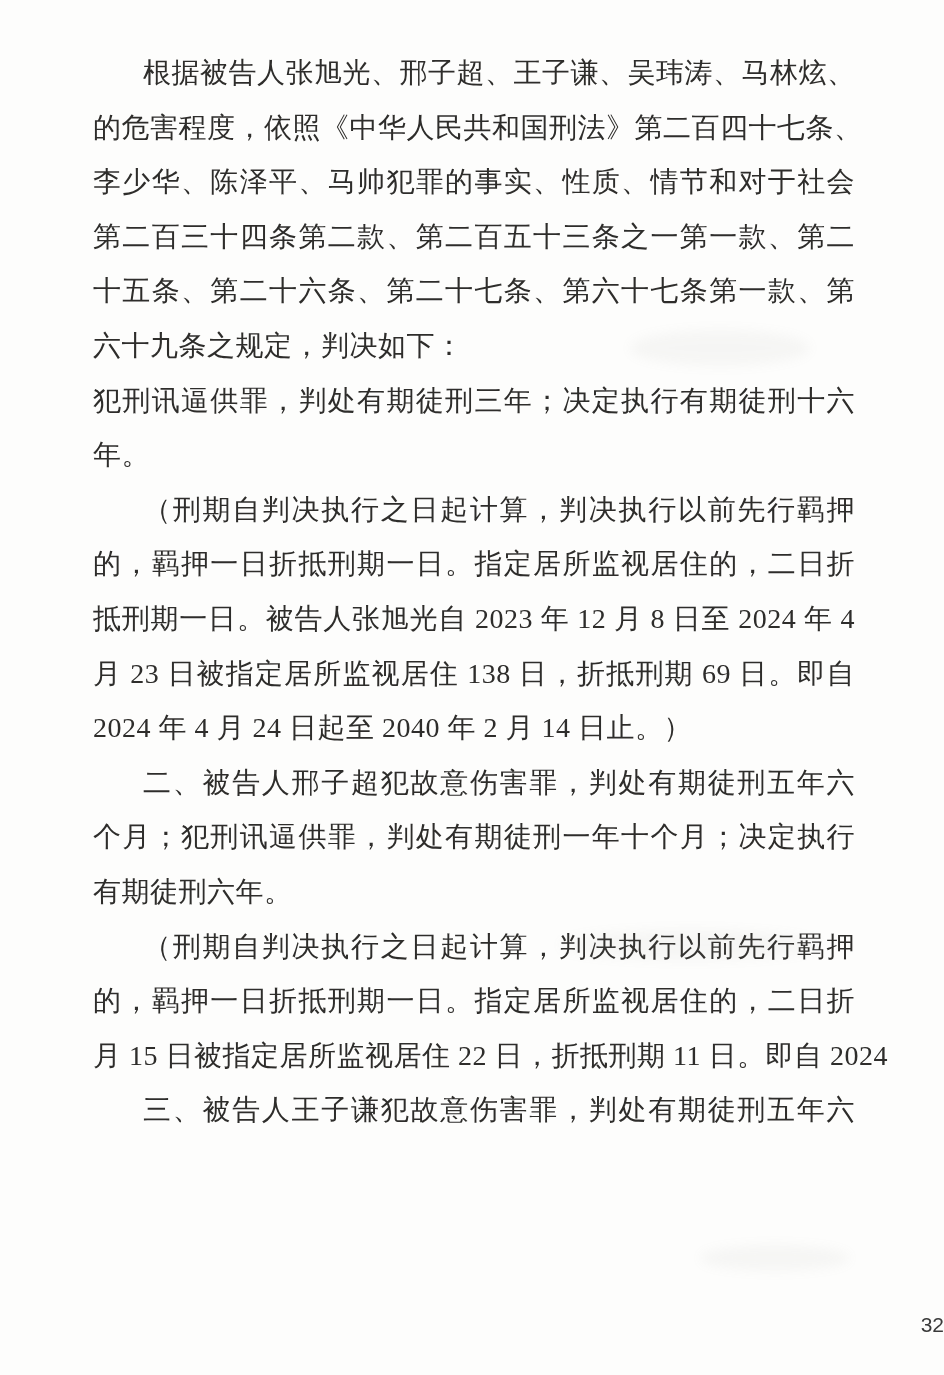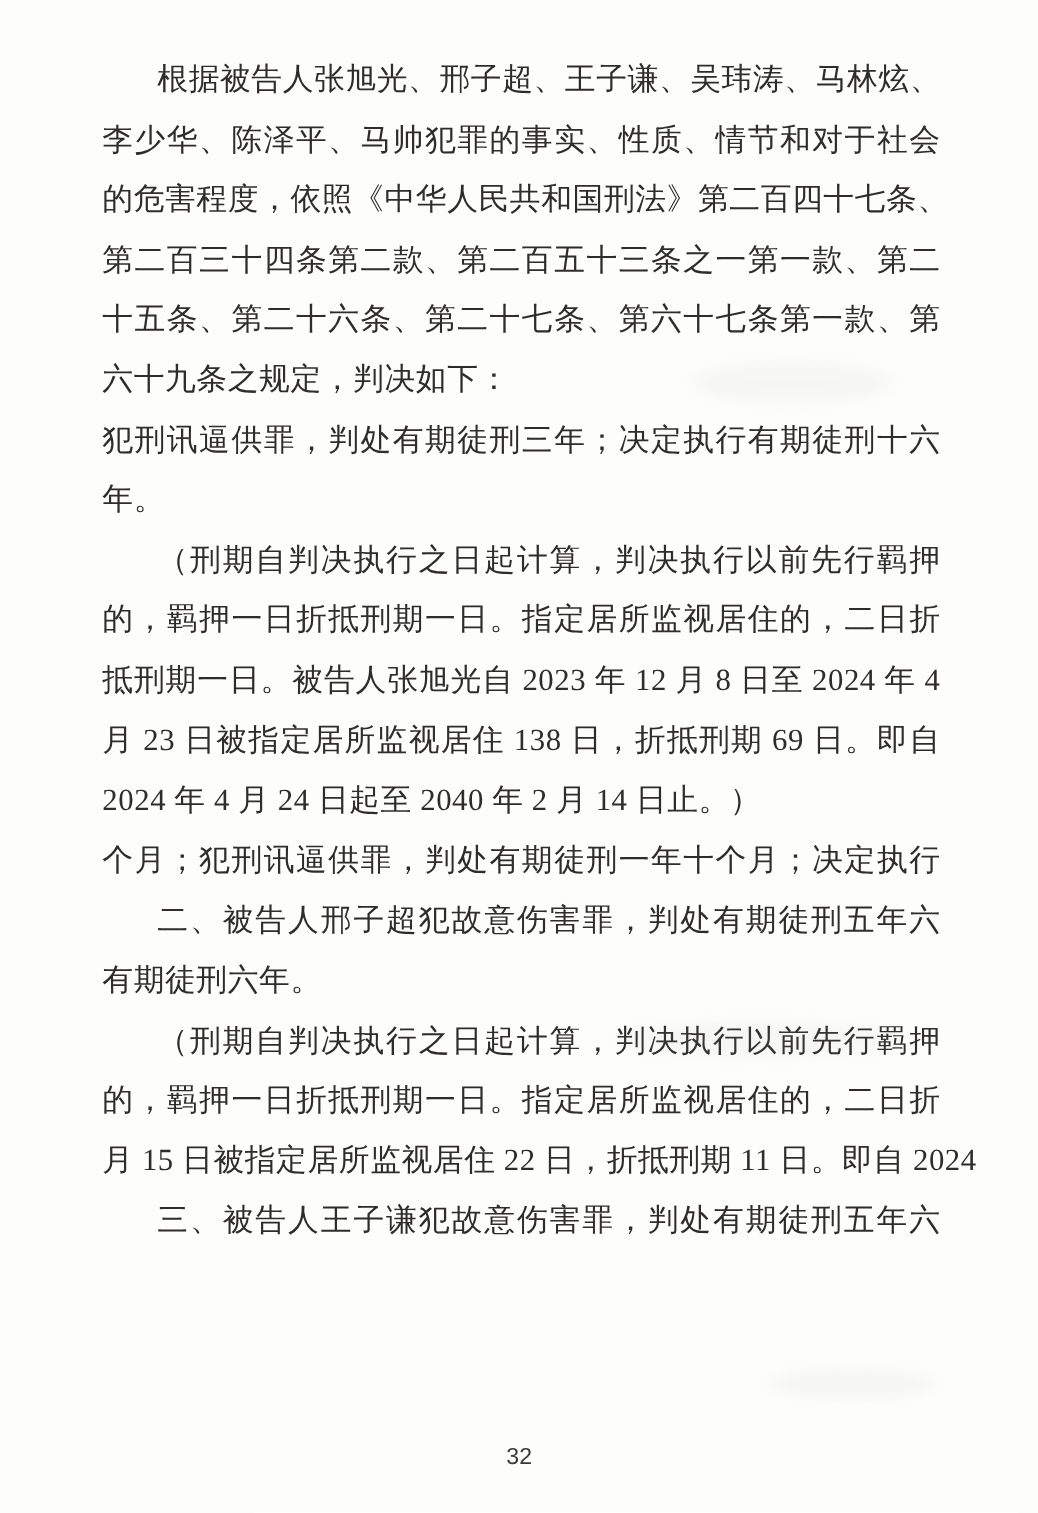--- a/index.html
+++ b/index.html
@@ -37,21 +37,21 @@
   }
   .line.end {
     text-align: center;
     text-align-last: left;
   }
   .page-number {
     position: absolute;
     left: 0;
     top: 1313px;
     width: 944px;
-    text-align: center;
+    text-align: right;
     font-family: "Liberation Sans", "DejaVu Sans", sans-serif;
     font-size: 21px;
     color: #3a3a3a;
   }
   
   .scan-artifact {
     position: absolute;
     background: #9a9a94;
     opacity: 0.07;
     border-radius: 50%;
@@ -61,34 +61,34 @@
   .artifact-2 { left: 560px; top: 930px; width: 260px; height: 30px; }
   .artifact-3 { left: 700px; top: 1245px; width: 150px; height: 26px; }
 </style>
 </head>
 <body>
 
 <div class="page">
 
   <div class="body-text">
     <div class="line indent">根据被告人张旭光、邢子超、王子谦、吴玮涛、马林炫、</div>
+    <div class="line">的危害程度，依照《中华人民共和国刑法》第二百四十七条、</div>
     <div class="line">李少华、陈泽平、马帅犯罪的事实、性质、情节和对于社会</div>
-    <div class="line">的危害程度，依照《中华人民共和国刑法》第二百四十七条、</div>
     <div class="line">第二百三十四条第二款、第二百五十三条之一第一款、第二</div>
     <div class="line">十五条、第二十六条、第二十七条、第六十七条第一款、第</div>
     <div class="line end">六十九条之规定，判决如下：</div>
     <div class="line">犯刑讯逼供罪，判处有期徒刑三年；决定执行有期徒刑十六</div>
     <div class="line end">年。</div>
     <div class="line indent">（刑期自判决执行之日起计算，判决执行以前先行羁押</div>
     <div class="line">的，羁押一日折抵刑期一日。指定居所监视居住的，二日折</div>
     <div class="line">抵刑期一日。被告人张旭光自 2023 年 12 月 8 日至 2024 年 4</div>
     <div class="line">月 23 日被指定居所监视居住 138 日，折抵刑期 69 日。即自</div>
     <div class="line end">2024 年 4 月 24 日起至 2040 年 2 月 14 日止。）</div>
+    <div class="line indent">二、被告人邢子超犯故意伤害罪，判处有期徒刑五年六</div>
     <div class="line">个月；犯刑讯逼供罪，判处有期徒刑一年十个月；决定执行</div>
-    <div class="line indent">二、被告人邢子超犯故意伤害罪，判处有期徒刑五年六</div>
     <div class="line end">有期徒刑六年。</div>
     <div class="line indent">（刑期自判决执行之日起计算，判决执行以前先行羁押</div>
     <div class="line">的，羁押一日折抵刑期一日。指定居所监视居住的，二日折</div>
     <div class="line">月 15 日被指定居所监视居住 22 日，折抵刑期 11 日。即自 2024</div>
     <div class="line indent">三、被告人王子谦犯故意伤害罪，判处有期徒刑五年六</div>
   </div>
 
   <div class="scan-artifact artifact-1"></div>
   <div class="scan-artifact artifact-2"></div>
   <div class="scan-artifact artifact-3"></div>

